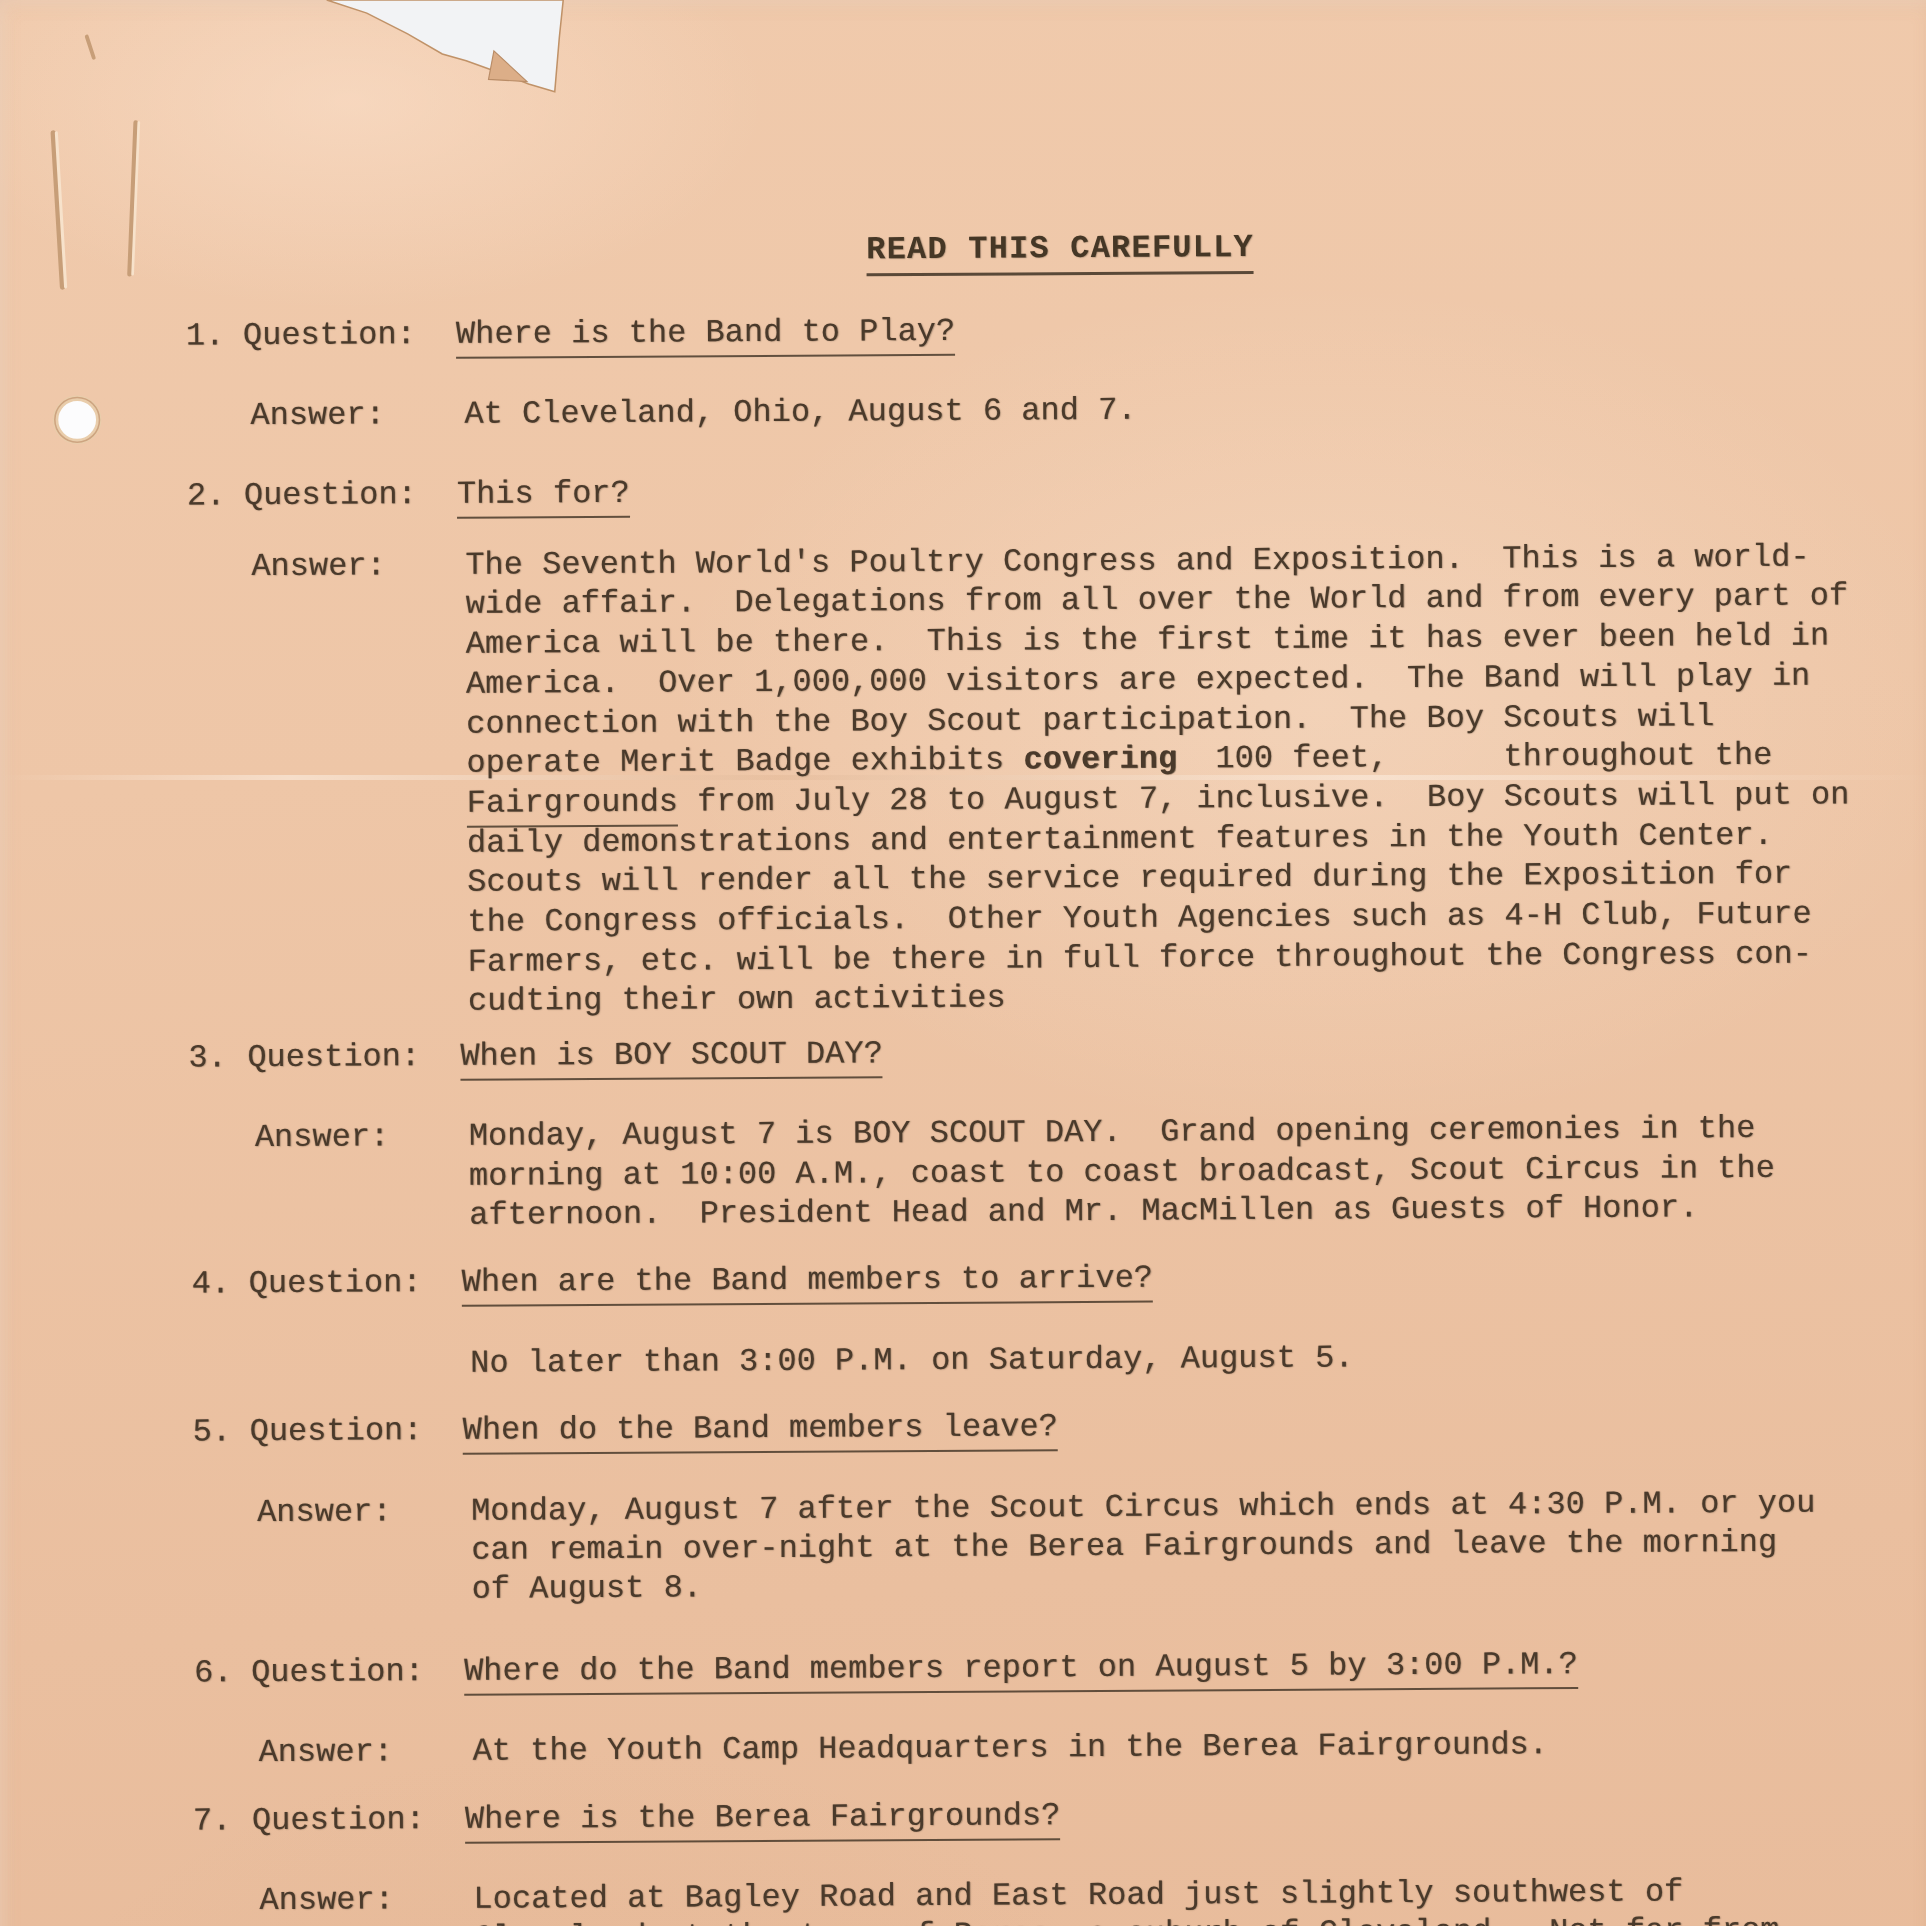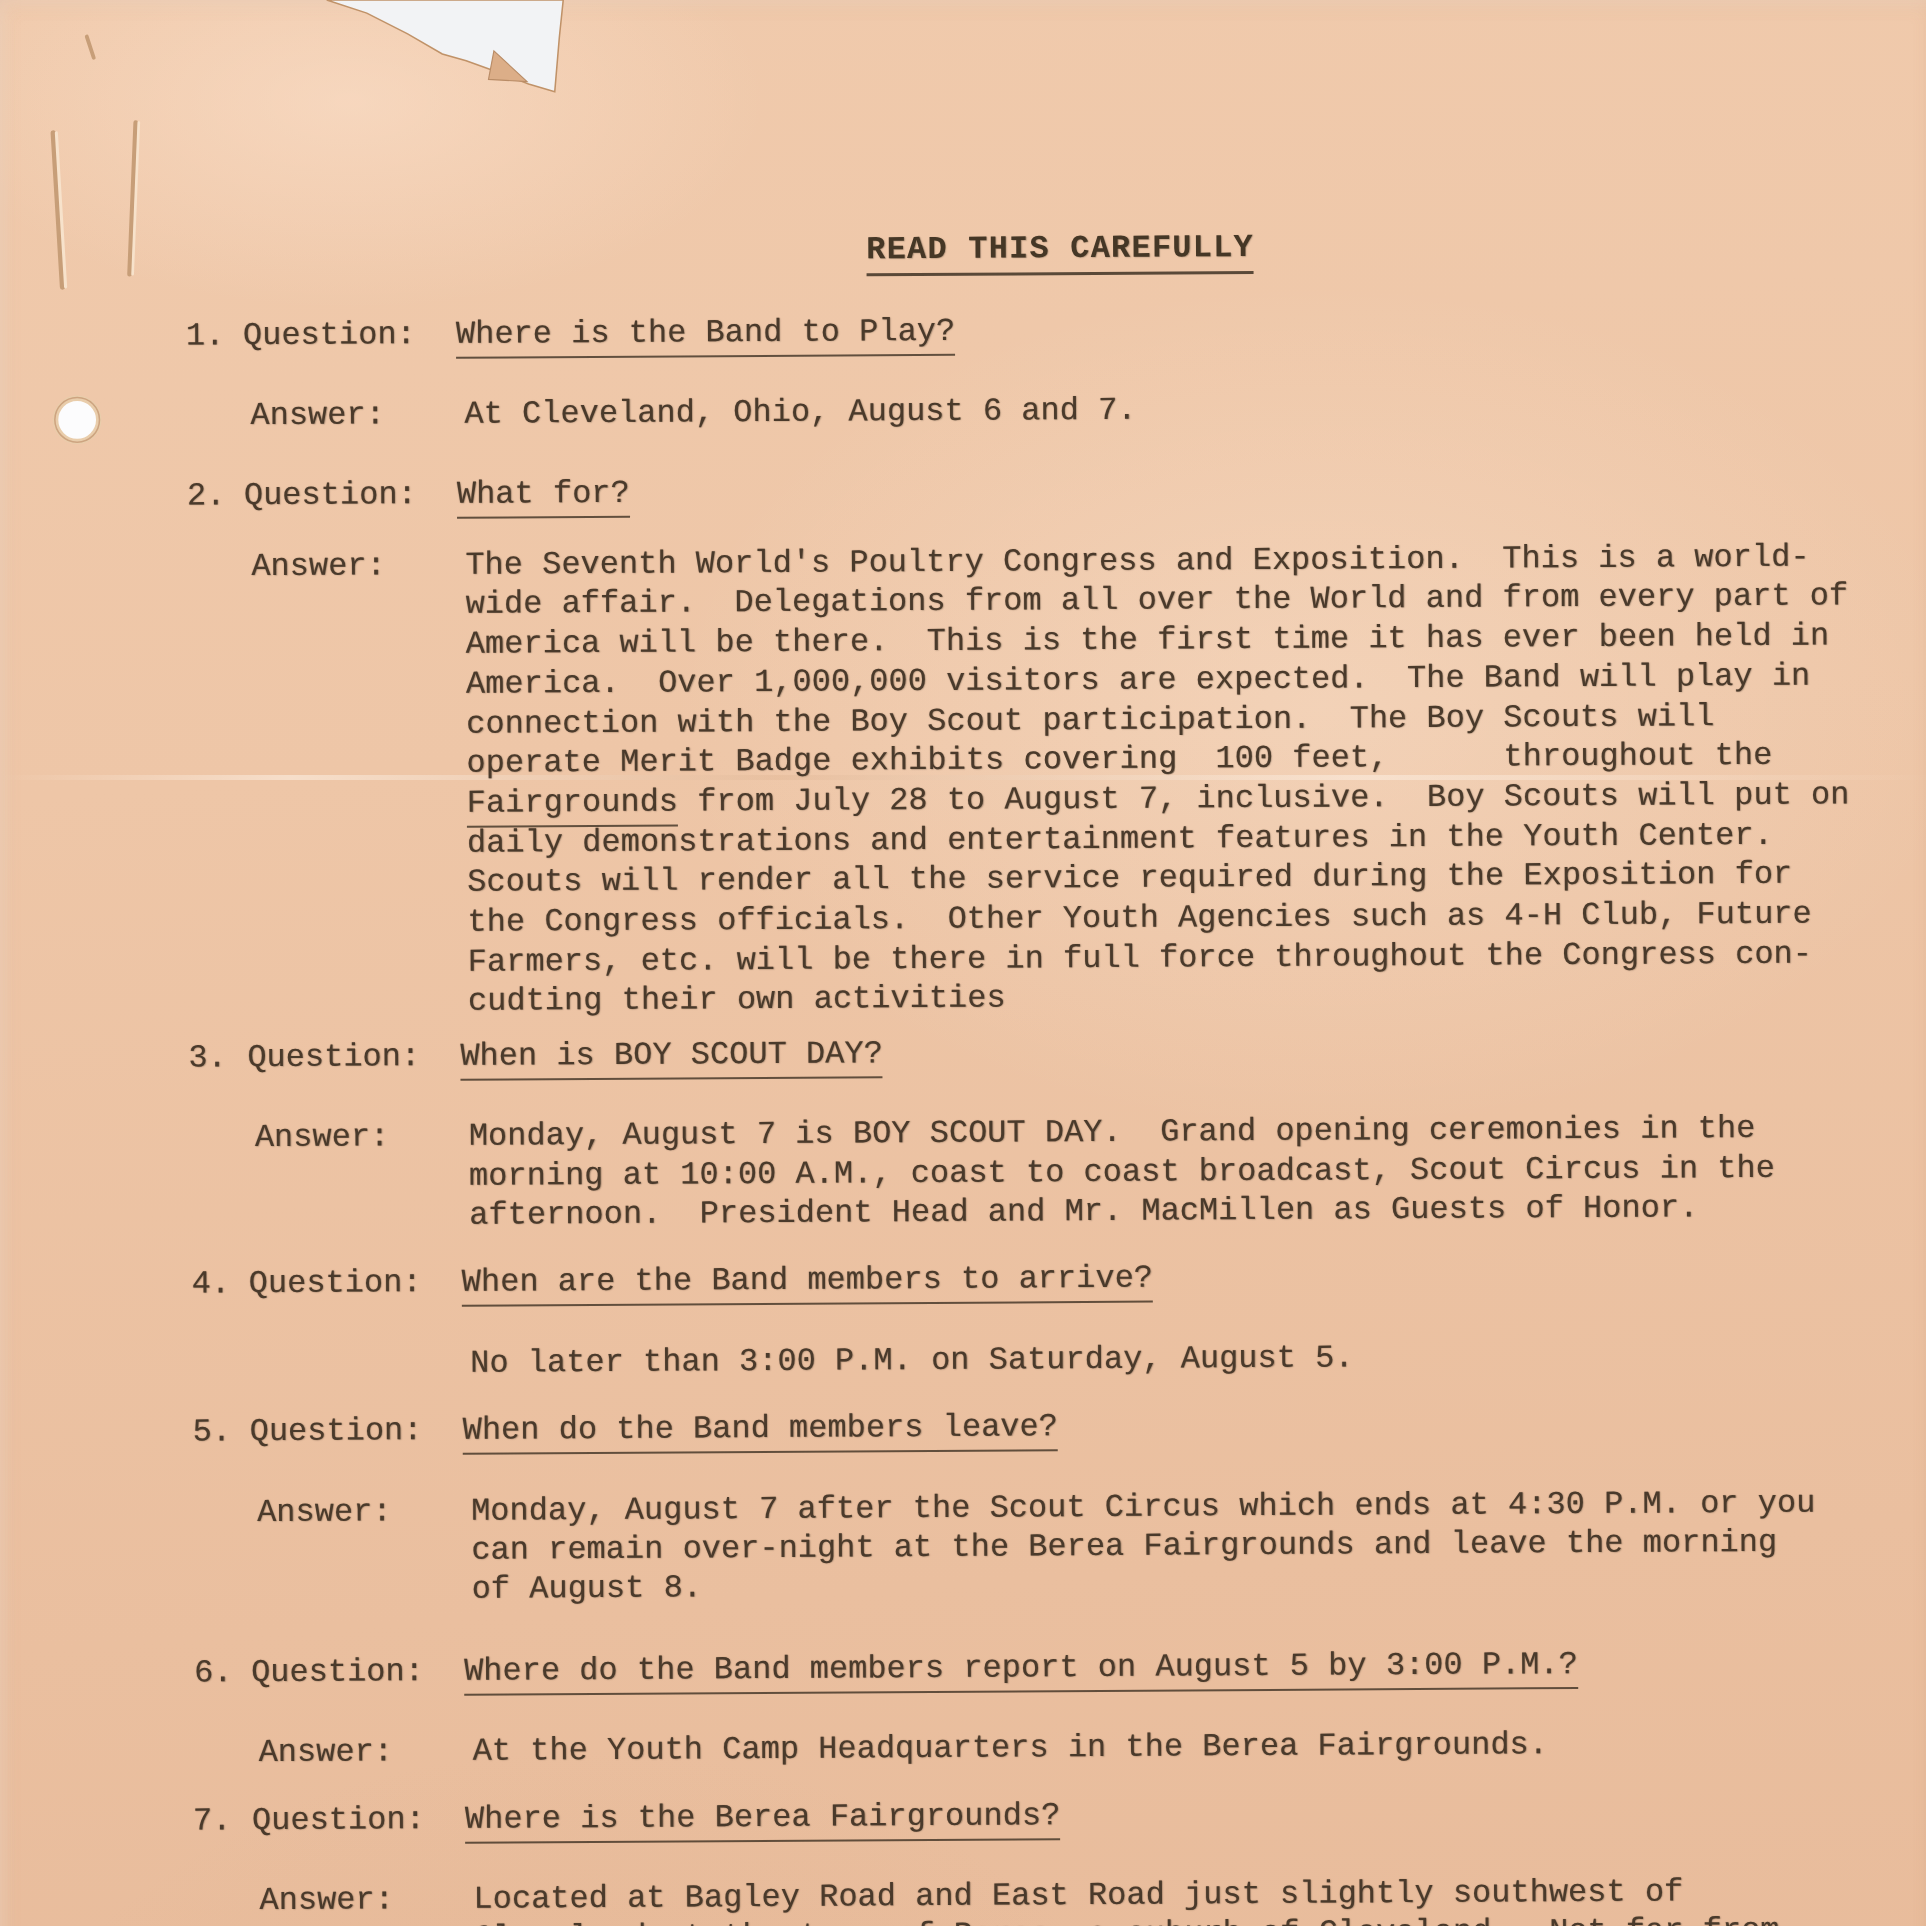--- a/index.html
+++ b/index.html
@@ -26,21 +26,21 @@
   .typed{position:absolute;left:0;top:0;width:1963px;height:2542px;
     transform:rotate(-0.35deg);transform-origin:270px 347px;}
   .ln{
     position:absolute;white-space:pre;
     font:400 32px/37px "Liberation Mono","DejaVu Sans Mono",monospace;
     color:#4a3a2b;
     text-shadow:0.8px 0.4px 1.2px rgba(74,58,43,.38), -0.4px 0 0.8px rgba(74,58,43,.28);
   }
   .qu{border-bottom:2.7px solid rgba(66,52,38,.82);padding-bottom:3.5px;}
   .uw{border-bottom:2.7px solid rgba(66,52,38,.82);padding-bottom:3.5px;}
-  .bw{font-weight:400;text-shadow:0.8px 0.4px 0.8px rgba(60,46,32,.6);}
+  .bw{font-weight:700;text-shadow:0.8px 0.4px 0.8px rgba(60,46,32,.6);}
   .title{
     font:700 32px/39px "Liberation Mono","DejaVu Sans Mono",monospace;
     letter-spacing:1.2px;color:#453726;
     transform:skewX(-8deg);
     border-bottom:3.1px solid rgba(64,50,36,.85);padding-bottom:4.6px;
     text-shadow:0.8px 0.4px 1.2px rgba(69,55,38,.42);
   }
   svg.overlay{position:absolute;left:0;top:0;pointer-events:none;}
 </style>
 </head>
@@ -85,21 +85,21 @@
   </div>
 
   <div class="ln" style="left:186px;top:317px;">1.</div>
   <div class="ln" style="left:243px;top:317px;">Question:</div>
   <div class="ln" style="left:456px;top:317px;"><span class="qu">Where is the Band to Play?</span></div>
   <div class="ln" style="left:250px;top:397px;">Answer:</div>
   <div class="ln" style="left:464px;top:397px;">At Cleveland, Ohio, August 6 and 7.</div>
 
   <div class="ln" style="left:186px;top:477px;">2.</div>
   <div class="ln" style="left:243px;top:477px;">Question:</div>
-  <div class="ln" style="left:456px;top:477px;"><span class="qu">What for?</span></div>
+  <div class="ln" style="left:456px;top:477px;"><span class="qu">This for?</span></div>
   <div class="ln" style="left:250px;top:548px;">Answer:</div>
   <div class="ln" style="left:464px;top:548px;">The Seventh World's Poultry Congress and Exposition.  This is a world-</div>
   <div class="ln" style="left:464px;top:587px;">wide affair.  Delegations from all over the World and from every part of</div>
   <div class="ln" style="left:464px;top:627px;">America will be there.  This is the first time it has ever been held in</div>
   <div class="ln" style="left:464px;top:667px;">America.  Over 1,000,000 visitors are expected.  The Band will play in</div>
   <div class="ln" style="left:464px;top:707px;">connection with the Boy Scout participation.  The Boy Scouts will</div>
   <div class="ln" style="left:464px;top:746px;"><span>operate Merit Badge exhibits </span><span class="bw">covering</span><span>  100 feet,      throughout the</span></div>
   <div class="ln" style="left:464px;top:786px;"><span class="uw">Fairgrounds</span><span> from July 28 to August 7, inclusive.  Boy Scouts will put on</span></div>
   <div class="ln" style="left:464px;top:826px;">daily demonstrations and entertainment features in the Youth Center.</div>
   <div class="ln" style="left:464px;top:865px;">Scouts will render all the service required during the Exposition for</div>

